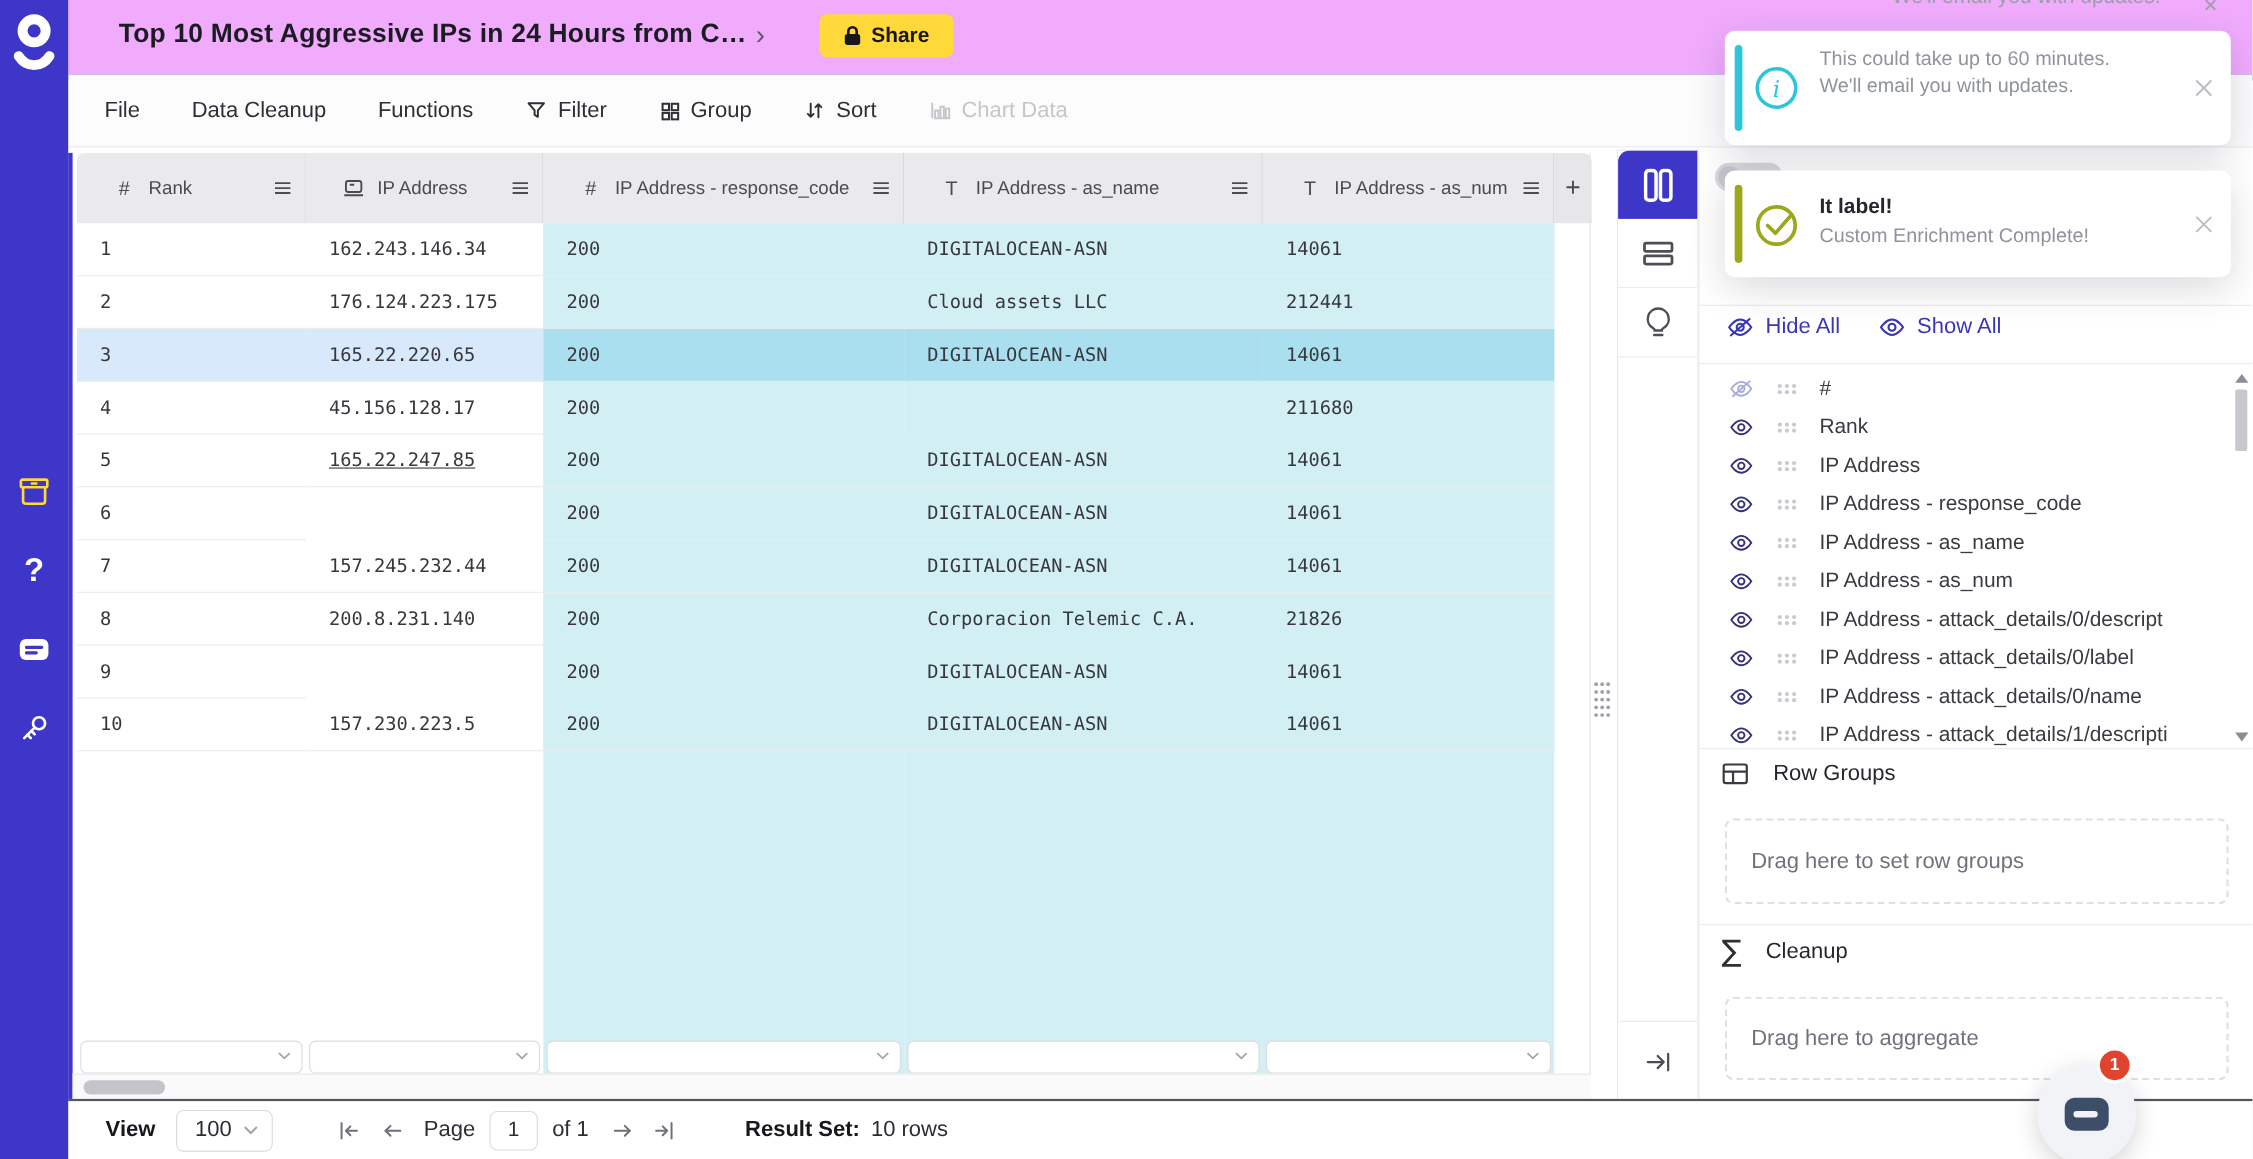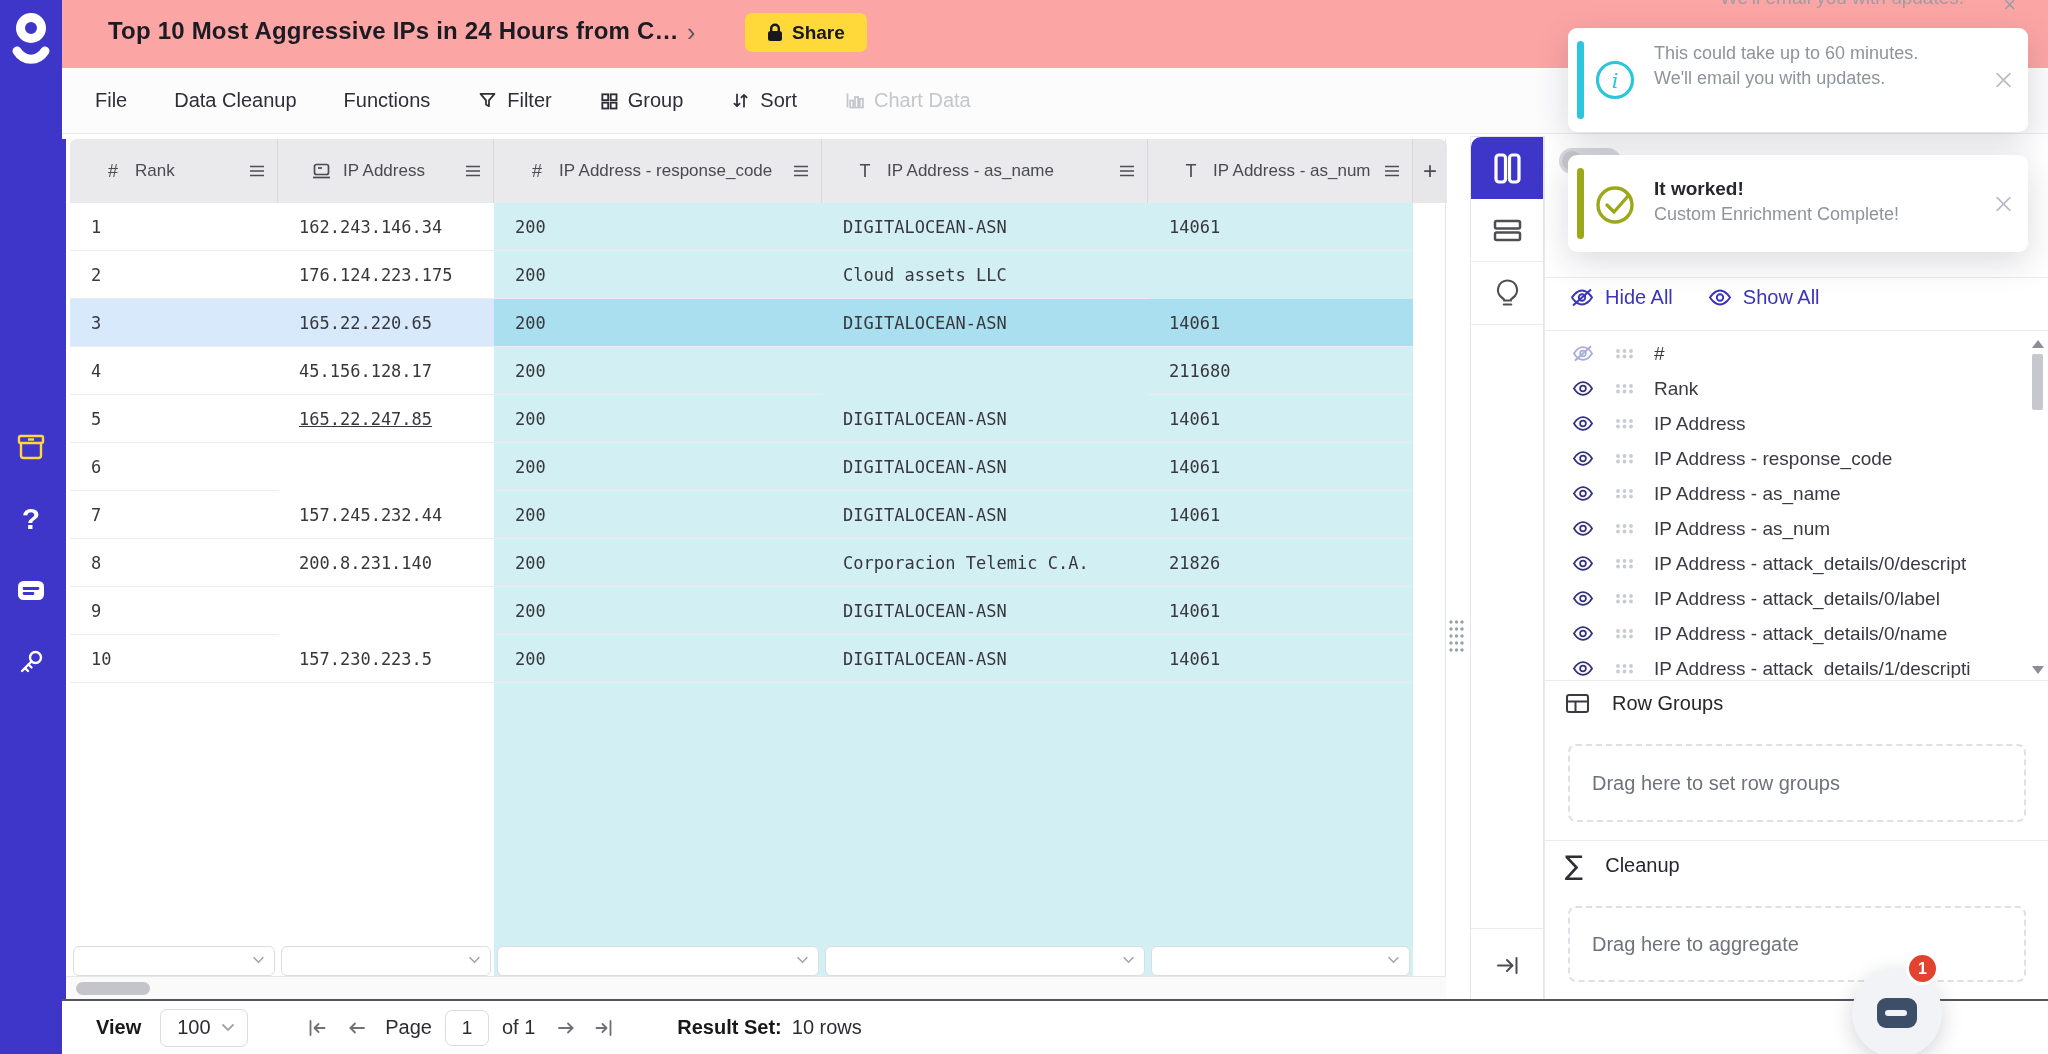--- a/index.html
+++ b/index.html
@@ -5,21 +5,21 @@
   html,body{margin:0;padding:0;background:#fff;}
   #root{position:relative;width:2048px;height:1054px;overflow:hidden;background:#fff;
         font-family:"Liberation Sans",sans-serif;color:#2e2e36;}
   svg{display:block}
 
   
   .sidebar{position:absolute;left:0;top:0;width:62px;height:1054px;background:var(--brand);z-index:5;}
   .side-ico{position:absolute;left:0;width:62px;display:flex;justify-content:center;align-items:center;height:44px;cursor:pointer;}
 
   
-  .titlebar{position:absolute;left:62px;top:0;width:1986px;height:68px;background:#fca5a5;border-bottom:5px solid #14b8a6;}
+  .titlebar{position:absolute;left:62px;top:0;width:1986px;height:68px;background:#f0abfc;border-bottom:5px solid #14b8a6;}
   .doc-title{position:absolute;left:46px;top:17px;font-size:24px;font-weight:700;color:#1b1c23;letter-spacing:.2px;white-space:nowrap;}
   .title-chevron{position:absolute;left:625px;top:18px;color:#5a5a62;font-size:25px;font-weight:400;}
   .share-btn{position:absolute;left:683px;top:13px;height:39px;padding:0 22px;background:var(--accent-yellow);
              border-radius:7px;display:flex;align-items:center;gap:9px;font-size:19px;font-weight:700;color:#17171d;cursor:pointer;}
 
   
   .menubar{position:absolute;left:62px;top:68px;width:1986px;height:66px;background:#fcfcfd;border-bottom:1px solid #eaeaee;
            display:flex;align-items:center;padding-left:33px;gap:47px;box-sizing:border-box;}
   .mi{display:flex;align-items:center;gap:9px;font-size:20px;color:#2e2e36;cursor:pointer;white-space:nowrap;}
   .mi.disabled{color:#c3c6cb;cursor:default;}
@@ -283,20 +283,21 @@
           <div class="gcell" style="left: 212px; width: 216px;">162.243.146.34</div>
           <div class="gcell cyan" style="left: 428px; width: 328px;">200</div>
           <div class="gcell cyan" style="left: 756px; width: 326px;">DIGITALOCEAN-ASN</div>
           <div class="gcell cyan" style="left: 1082px; width: 265px;">14061</div>
         </div>
         <div class="grow" style="top: 112px; left: 0px; width: 1347px;">
           <div class="gcell" style="left: 4px; width: 208px;">2</div>
           <div class="gcell" style="left: 212px; width: 216px;">176.124.223.175</div>
           <div class="gcell cyan" style="left: 428px; width: 328px;">200</div>
           <div class="gcell cyan" style="left: 756px; width: 326px;">Cloud assets LLC</div>
+          <div class="gcell cyan" style="left: 1082px; width: 265px;">212441</div>
         </div>
         <div class="grow sel" style="top: 160px; left: 0px; width: 1347px;">
           <div class="gcell" style="left: 4px; width: 208px;">3</div>
           <div class="gcell" style="left: 212px; width: 216px;">165.22.220.65</div>
           <div class="gcell cyan" style="left: 428px; width: 328px;">200</div>
           <div class="gcell cyan" style="left: 756px; width: 326px;">DIGITALOCEAN-ASN</div>
           <div class="gcell cyan" style="left: 1082px; width: 265px;">14061</div>
         </div>
         <div class="grow" style="top: 208px; left: 0px; width: 1347px;">
           <div class="gcell" style="left: 4px; width: 208px;">4</div>
@@ -745,21 +746,21 @@
 
   <div class="toast toast2">
     <div class="bar" style="background:var(--success);"></div>
     <div class="tico">
       <svg width="46" height="46" viewBox="0 0 46 46" fill="none" stroke="var(--success)" stroke-width="3.4" stroke-linecap="round" stroke-linejoin="round">
         <circle cx="22" cy="24" r="17"></circle>
         <path d="M14 24l7 7 14.5-16.5"></path>
       </svg>
     </div>
     <div class="tbody">
-      <div class="ttitle">It worked!</div>
+      <div class="ttitle">It label!</div>
       <div class="tmsg">Custom Enrichment Complete!</div>
     </div>
     <div class="tclose">
       <svg width="17" height="17" viewBox="0 0 16 16" fill="none" stroke="#b9bcc4" stroke-width="1.6" stroke-linecap="round">
           <path d="M2 2l12 12M14 2L2 14"></path>
         </svg>
     </div>
   </div>
 
   <div class="chat">

